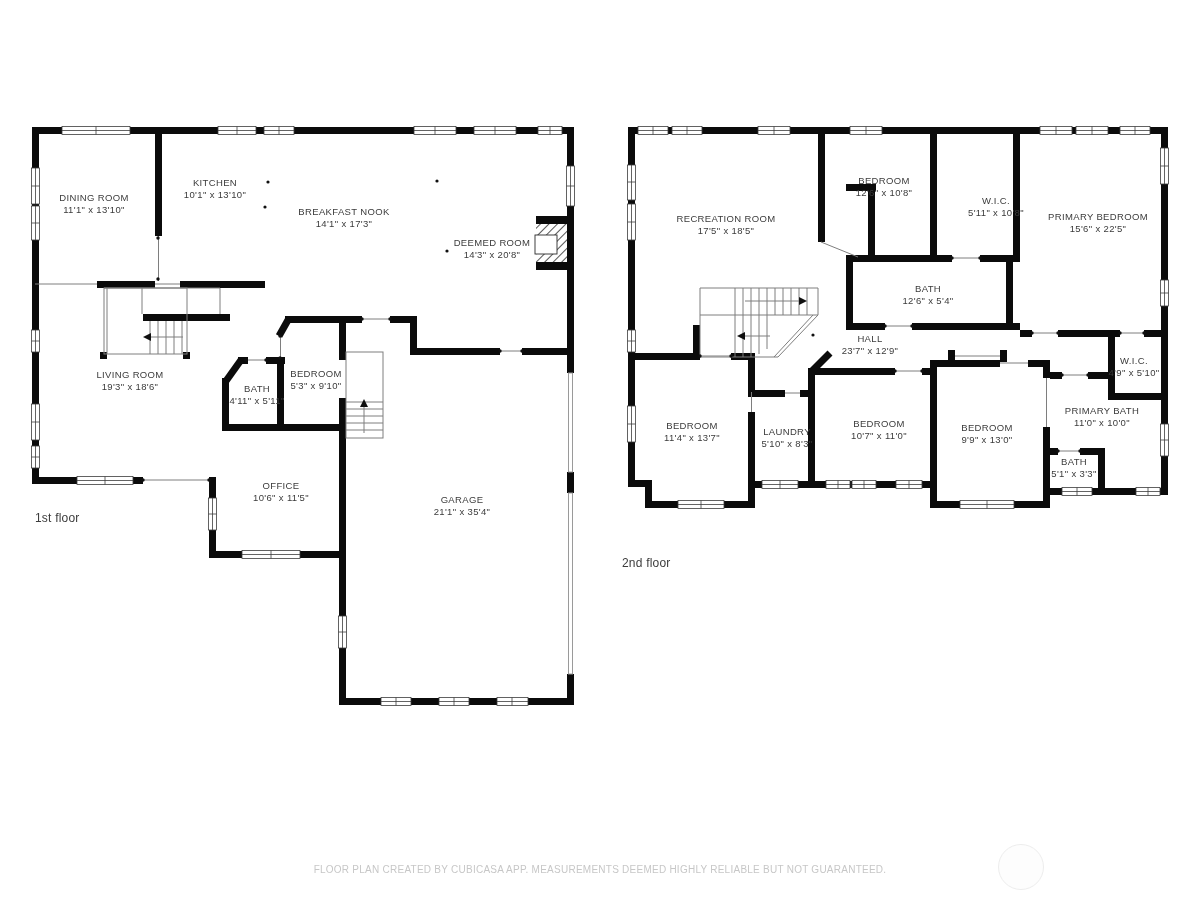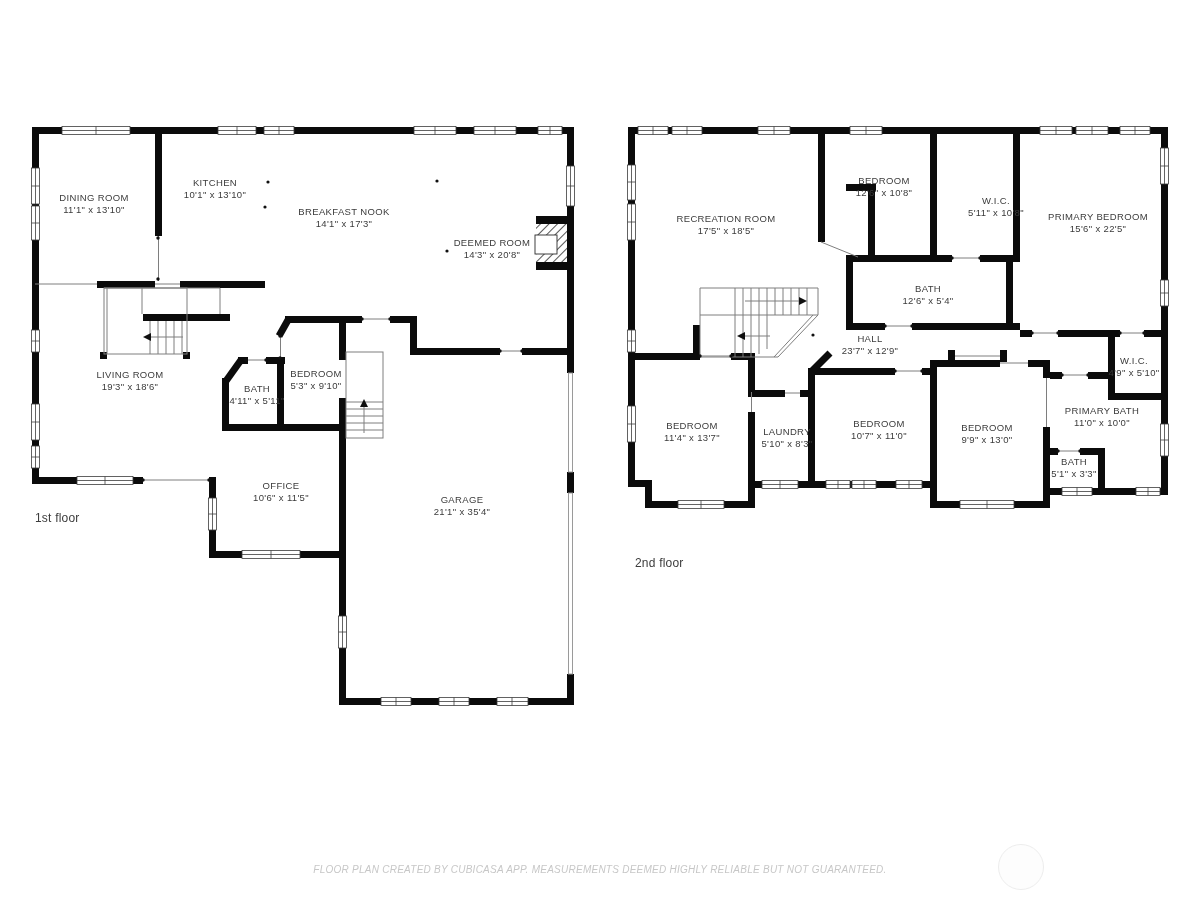--- a/index.html
+++ b/index.html
@@ -12,21 +12,21 @@
   .win{fill:#ffffff;stroke:#3c3c3c;stroke-width:0.8;}
   .wl{stroke:#3c3c3c;stroke-width:0.8;fill:none;}
   .dg{stroke:#0b0b0b;stroke-width:7;fill:none;}
   .dotc{fill:#101010;}
   .arr{fill:#101010;}
   .room{position:absolute;transform:translate(-50%,-50%);text-align:center;color:#3b3b3b;
         font-size:9.5px;line-height:11.5px;letter-spacing:0.35px;white-space:nowrap;}
   .room .rname{font-weight:400;}
   .floor-tag{position:absolute;color:#3c3c3c;font-size:12px;letter-spacing:0.2px;}
   .footer{position:absolute;left:0;right:0;top:864px;text-align:center;color:#c7c7c7;
-          font-size:10px;letter-spacing:0.25px;font-style:italic;}
+          font-size:10px;letter-spacing:0.25px;}
   .watermark{position:absolute;left:998px;top:844px;width:44px;height:44px;border-radius:50%;
              border:1.5px solid #ededed;background:#fdfdfd;}
 </style>
 </head>
 <body>
 
 <div id="canvas">
 
 <svg width="1200" height="900" viewBox="0 0 1200 900">
   <defs>
@@ -380,18 +380,18 @@
 <div class="room" style="left:1102px;top:416px">
   <div class="rname">PRIMARY BATH</div>
   <div class="rdims">11'0" x 10'0"</div>
 </div>
 <div class="room" style="left:1074px;top:467px">
   <div class="rname">BATH</div>
   <div class="rdims">5'1" x 3'3"</div>
 </div>
 
 <div class="floor-tag" style="left:35px;top:511px">1st floor</div>
-<div class="floor-tag" style="left:635px;top:556px">2nd floor</div>
+<div class="floor-tag" style="left:622px;top:556px">2nd floor</div>
 
 <div class="footer">FLOOR PLAN CREATED BY CUBICASA APP. MEASUREMENTS DEEMED HIGHLY RELIABLE BUT NOT GUARANTEED.</div>
 <div class="watermark"></div>
 
 </div>
 
 </body></html>

